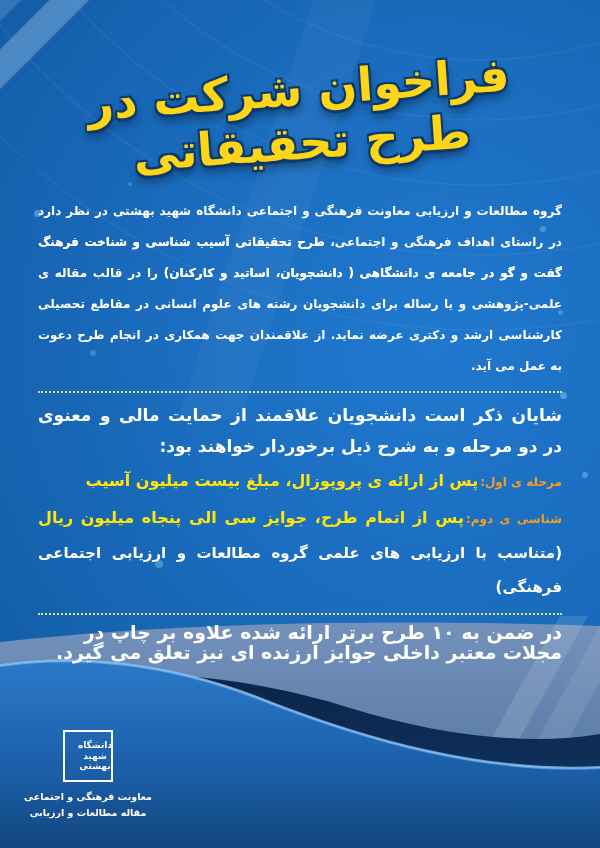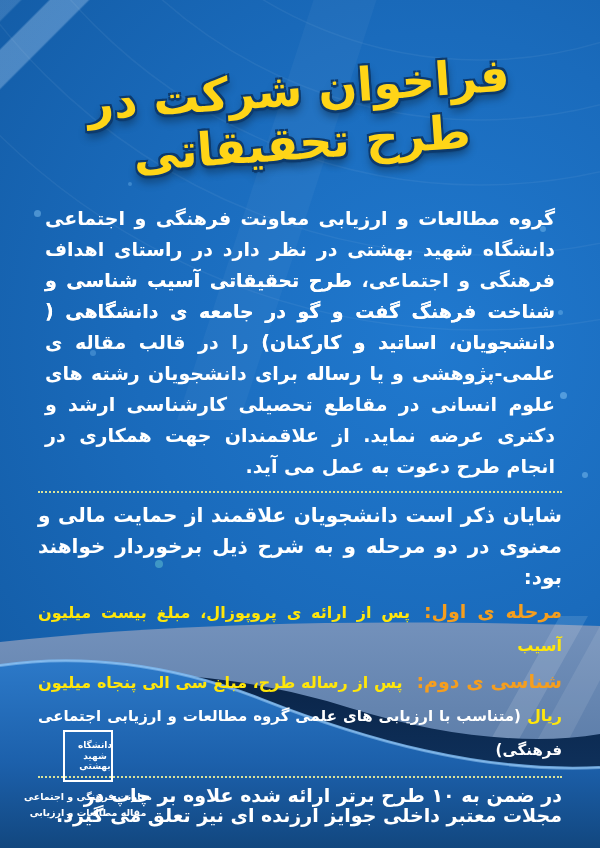--- a/index.html
+++ b/index.html
@@ -28,26 +28,26 @@
     position:absolute;top:62px;right:30px;left:30px;margin:0;
     text-align:center;font-size:46px;font-weight:bold;letter-spacing:-1px;
     color:#ffd517;transform:rotate(-4deg);
     text-shadow:
       2px 2px 0 #0d3a6d,-2px 2px 0 #0d3a6d,2px -2px 0 #0d3a6d,-2px -2px 0 #0d3a6d,
       0 3px 1px #0d3a6d,0 6px 10px rgba(0,0,0,.45);
   }
 
   
   .content{position:absolute;top:196px;right:38px;left:38px;color:#fff;}
-  .intro{margin:7px;font-size:19px;line-height:31px;font-weight:bold;text-align:justify;}
+  .intro{margin:0;font-size:12px;line-height:31px;font-weight:bold;text-align:justify;}
   .intro .hl{font-weight:bold;text-shadow:0 0 .6px #fff;}
   .sep{border:none;border-top:2px dotted #d9e39b;margin:9px 0 7px;}
-  .note{margin:0;font-size:20px;line-height:31px;font-weight:bold;text-align:justify;}
+  .note{margin:0;font-size:17px;line-height:31px;font-weight:bold;text-align:justify;}
   .stage{margin:2px 0 0;font-size:16px;line-height:33px;font-weight:bold;text-align:justify;}
-  .stage .label{color:#f59e1e;font-size:19px;margin-left:14px;}
+  .stage .label{color:#f59e1e;font-size:12px;margin-left:2px;}
   .stage .text{color:#ffe60a;}
   .stage .suffix{color:#ffffff;font-size:15px;}
   .footer-note{margin:5px 0 0;font-size:19px;line-height:20px;font-weight:bold;text-align:right;}
 
   
   .waves{position:absolute;left:0;bottom:0;pointer-events:none;}
 
   
   .logo-block{position:absolute;left:24px;top:730px;width:128px;text-align:center;color:#fff;z-index:5;}
   .emblem{
@@ -117,21 +117,21 @@
 
   <div class="content">
     <p class="intro"><span>گروه مطالعات و ارزیابی معاونت فرهنگی و اجتماعی دانشگاه شهید بهشتی در نظر دارد در راستای اهداف فرهنگی و اجتماعی، </span><span class="hl">طرح تحقیقاتی آسیب شناسی و شناخت فرهنگ گفت و گو در جامعه ی دانشگاهی ( دانشجویان، اساتید و کارکنان)</span><span> را در قالب مقاله ی علمی-پژوهشی و یا رساله برای دانشجویان رشته های علوم انسانی در مقاطع تحصیلی کارشناسی ارشد و دکتری عرضه نماید. از علاقمندان جهت همکاری در انجام طرح دعوت به عمل می آید.</span></p>
 
     <hr class="sep">
 
     <p class="note">شایان ذکر است دانشجویان علاقمند از حمایت مالی و معنوی در دو مرحله و به شرح ذیل برخوردار خواهند بود:</p>
 
     <p class="stage"><span class="label">مرحله ی اول:</span><span class="text">پس از ارائه ی پروپوزال، مبلغ بیست میلیون آسیب</span><span class="suffix"></span></p>
 
-    <p class="stage"><span class="label">شناسی ی دوم:</span><span class="text">پس از رساله طرح، مبلغ سی الی پنجاه میلیون ریال</span><span class="suffix"> (متناسب با ارزیابی های علمی گروه مطالعات و ارزیابی اجتماعی فرهنگی)</span></p>
+    <p class="stage"><span class="label">شناسی ی دوم:</span><span class="text">پس از اتمام طرح، جوایز سی الی پنجاه میلیون ریال</span><span class="suffix"> (متناسب با ارزیابی های علمی گروه مطالعات و ارزیابی اجتماعی فرهنگی)</span></p>
 
     <hr class="sep">
 
     <p class="footer-note">در ضمن به ۱۰ طرح برتر ارائه شده علاوه بر چاپ در مجلات معتبر داخلی جوایز ارزنده ای نیز تعلق می گیرد.</p>
   </div>
 
   <div class="logo-block">
     <div class="emblem">
       <span class="emblem-text">دانشگاه شهید بهشتی</span>
     </div>

